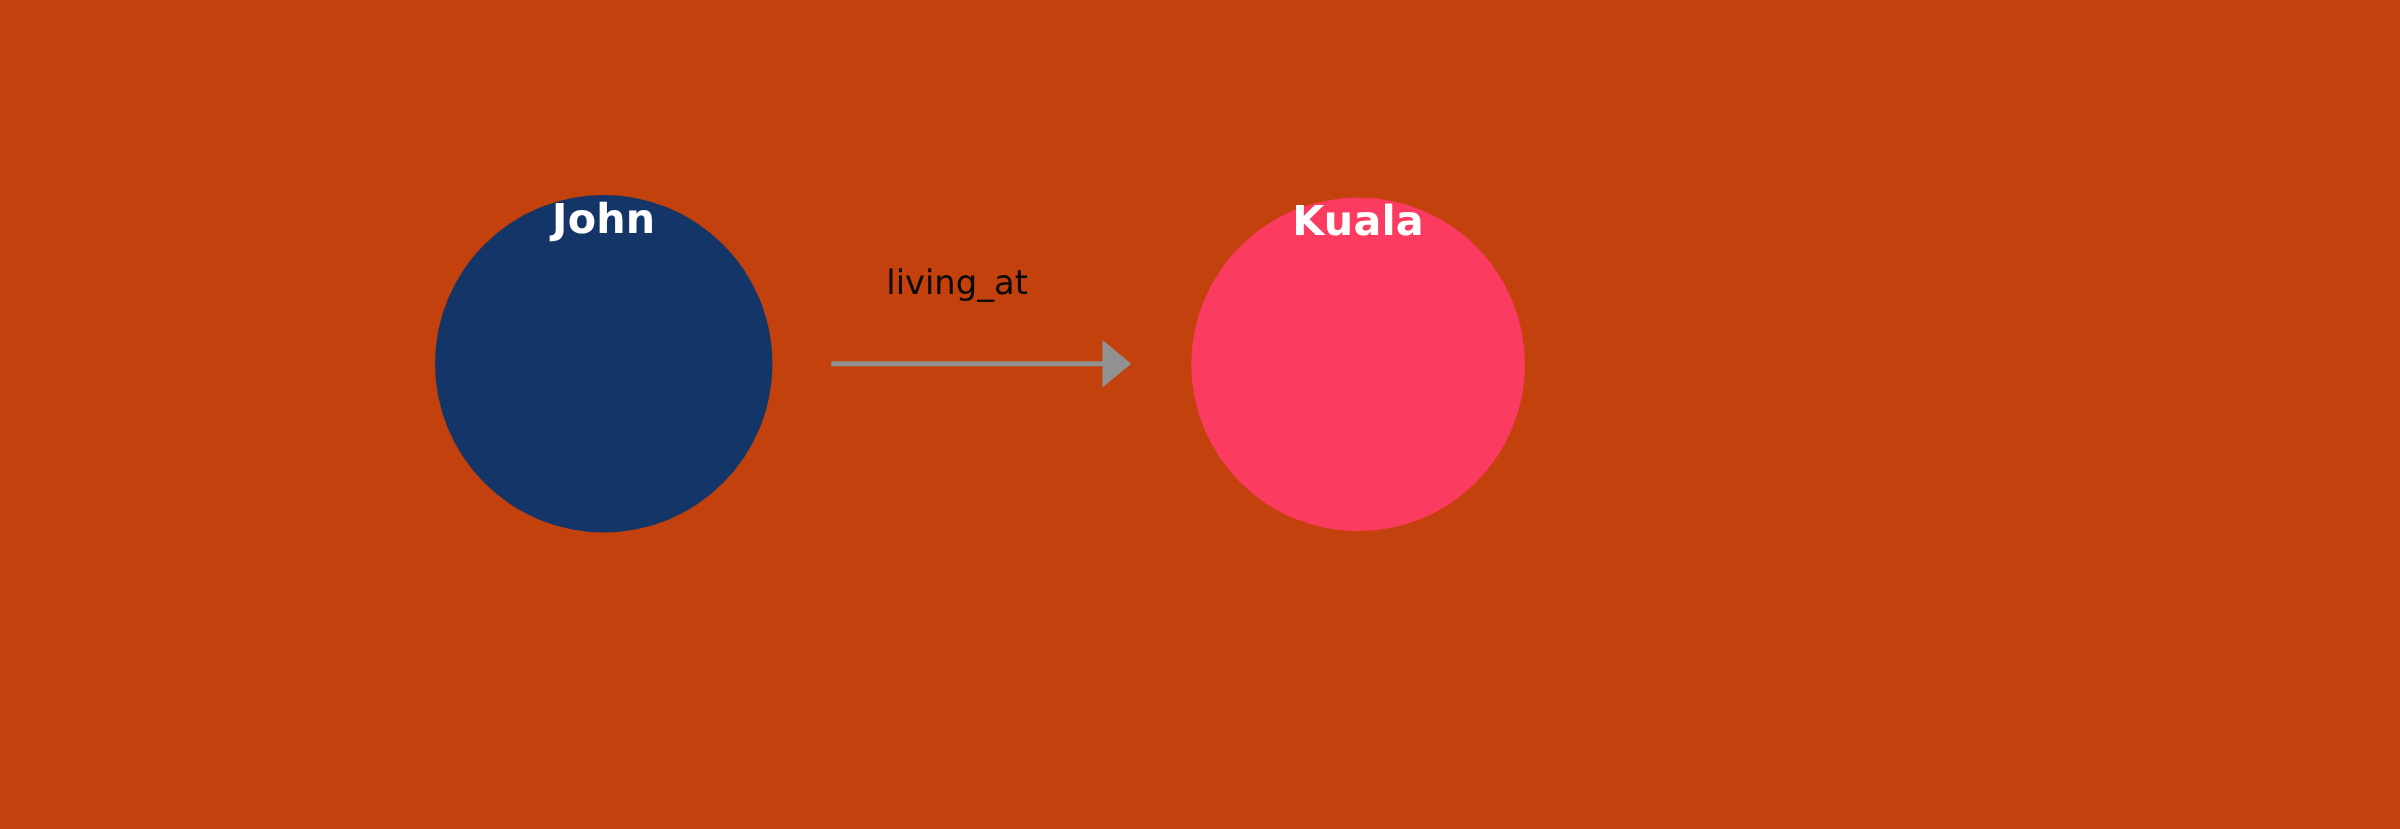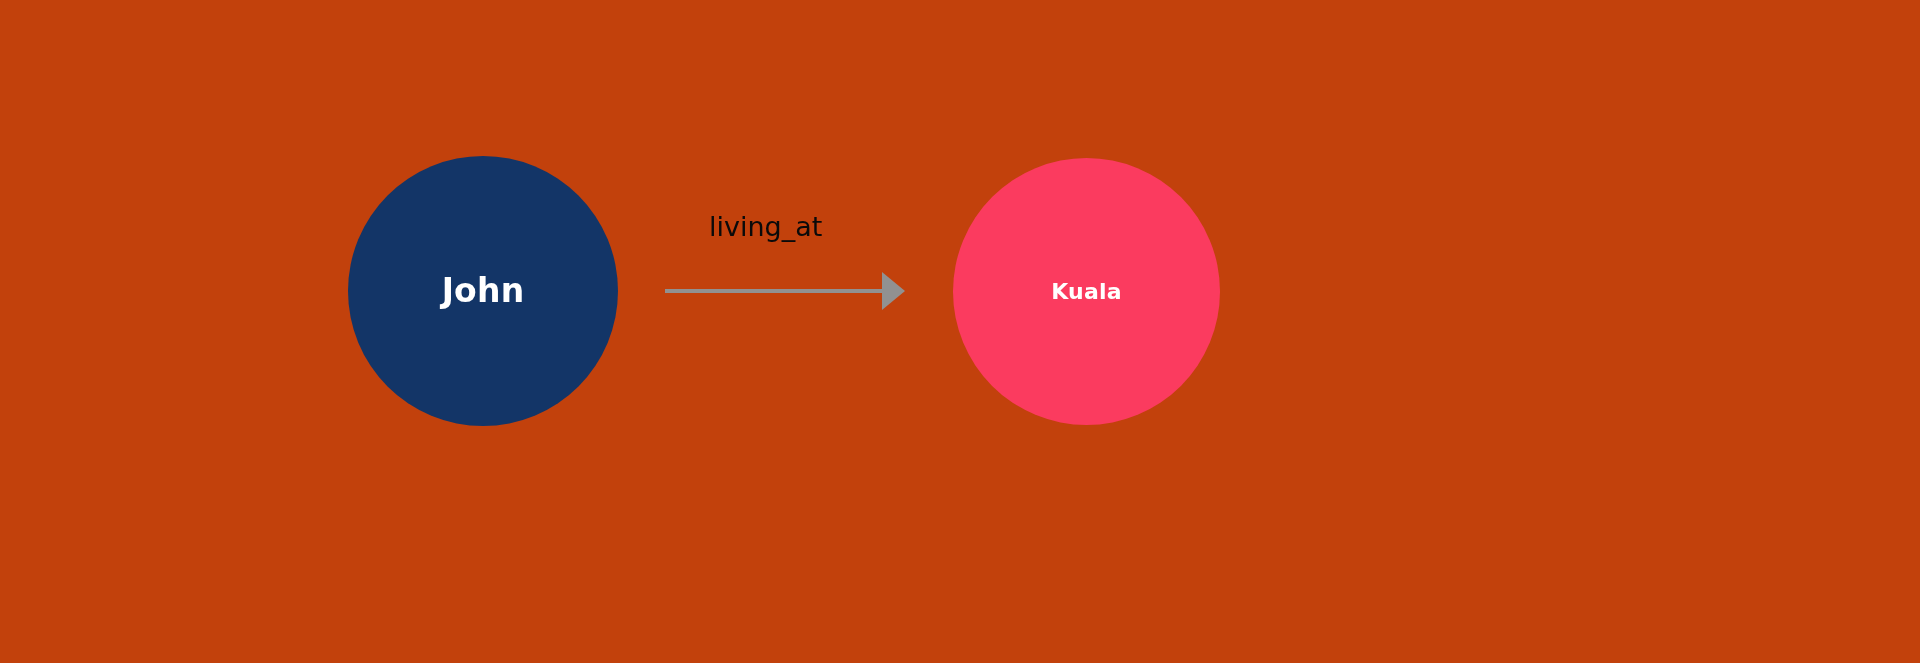--- a/index.html
+++ b/index.html
@@ -29,21 +29,21 @@
     width: 1920px;
     height: 663px;
     display: block;
   }
 
   
   .node {
     position: absolute;
     border-radius: 50%;
     display: flex;
-    align-items: center;
+    align-items: flex-start;
     justify-content: center;
     box-sizing: border-box;
     cursor: pointer;
   }
 
   .node-label {
     color: #ffffff;
     font-weight: bold;
     text-align: center;
     line-height: 1.18;
@@ -65,21 +65,21 @@
   }
 
   #node-city {
     left: 953px;
     top: 158px;
     width: 267px;
     height: 267px;
     background: #fb3b5f;
   }
   #node-city .node-label {
-    font-size: 22px;
+    font-size: 33px;
     width: 225px;
   }
 
   
   .edge-label {
     position: absolute;
     color: #0a0a0a;
     font-size: 27px;
     font-weight: normal;
     white-space: nowrap;

